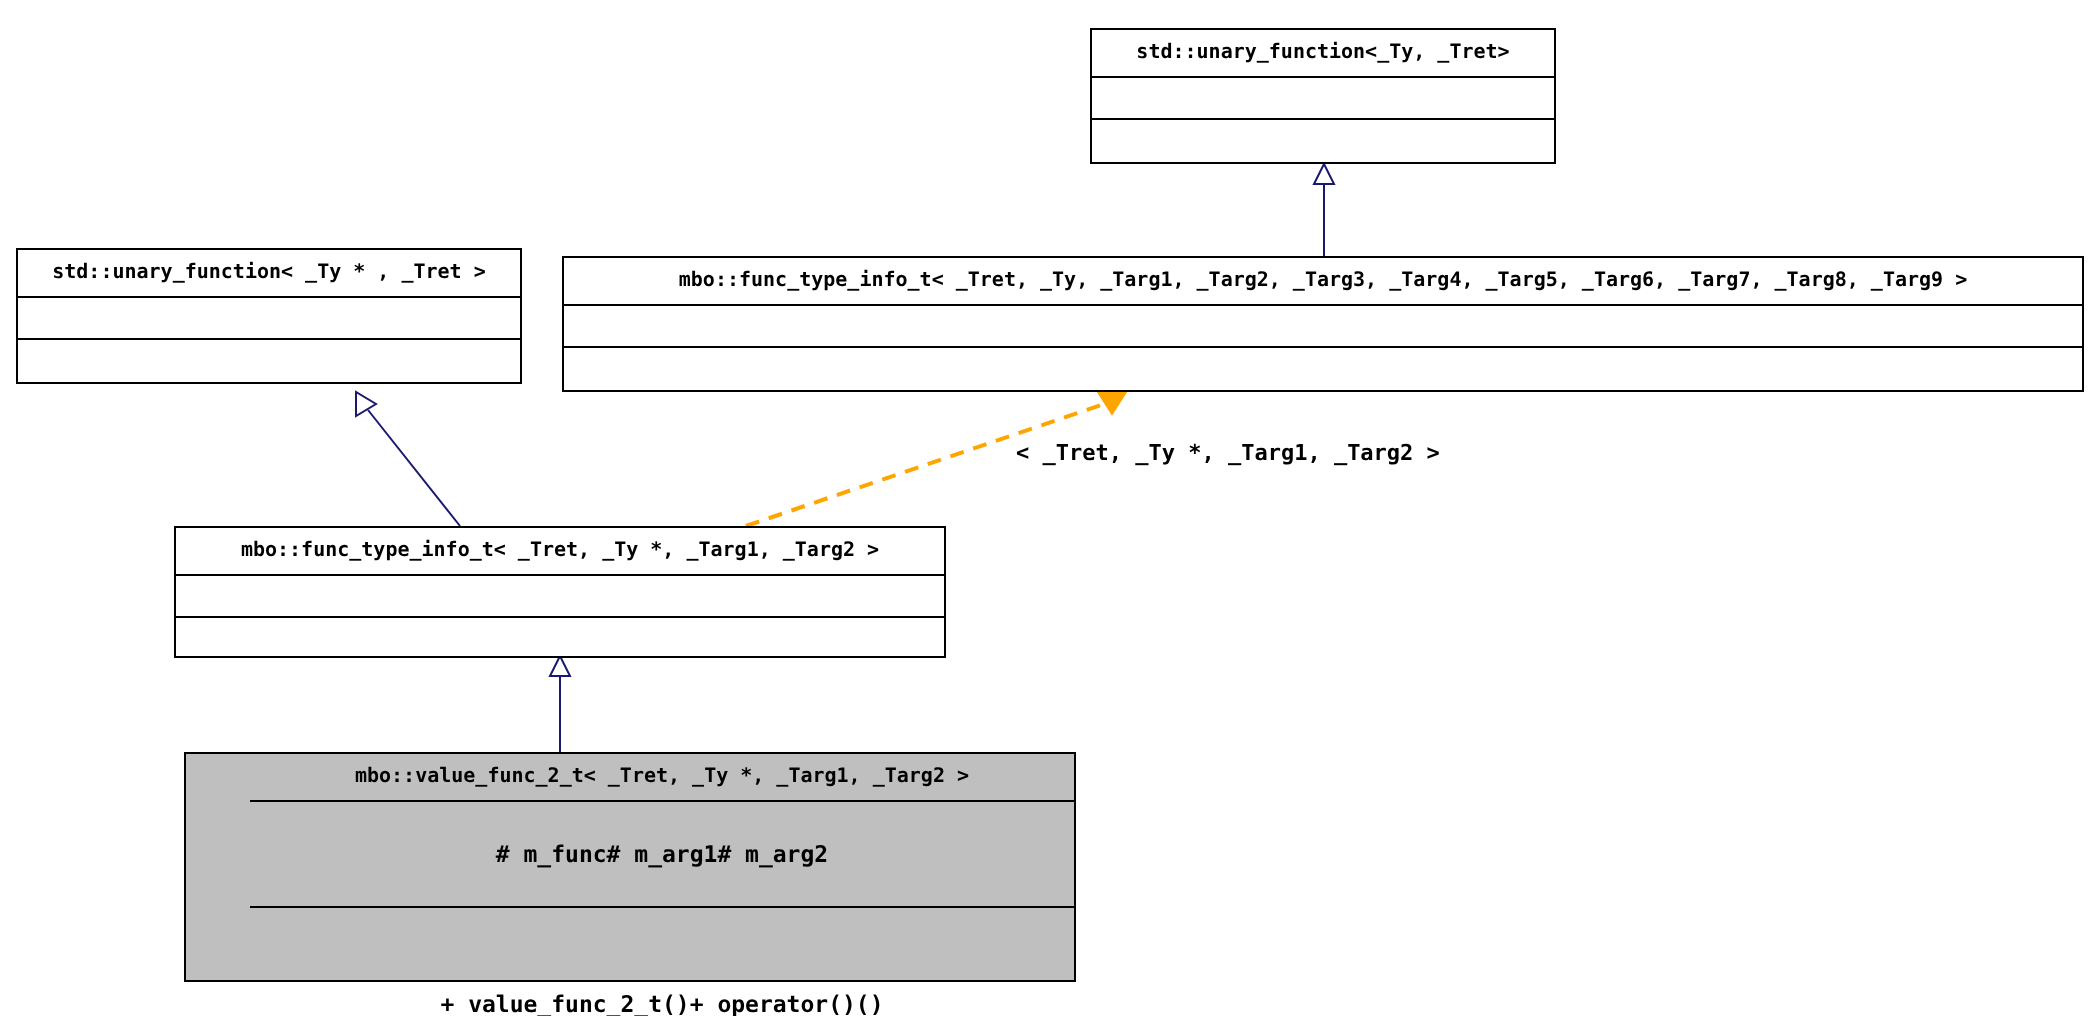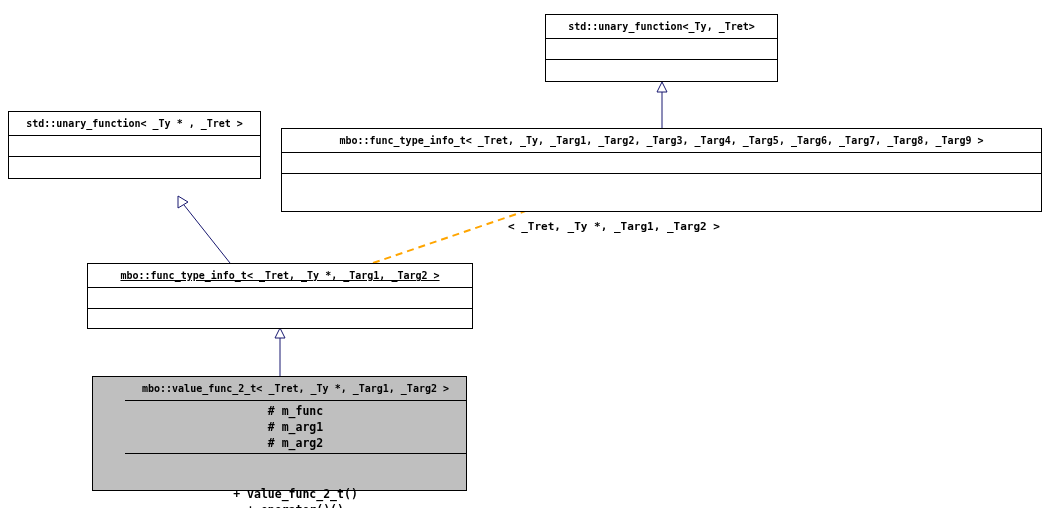--- a/index.html
+++ b/index.html
@@ -33,21 +33,21 @@
   }
   .uml-row.title {
     font-weight: bold;
     font-size: 10px;
     letter-spacing: 0px;
     height: 24px;
     border-bottom: 1px solid #000000;
   }
   .uml-row.compartment {
     border-bottom: 1px solid #000000;
-    flex-direction: column;
+    flex-direction: row;
     justify-content: center;
     align-items: center;
     font-size: 11.5px;
     font-weight: bold;
   }
   .uml-row.compartment.last { border-bottom: none; }
   .uml-row.compartment.empty { height: 21px; }
   .member-line {
     line-height: 16px;
     height: 16px;
@@ -100,39 +100,39 @@
   </svg>
 
   <div class="edge-label" style="left:508px; top:220px;">&lt; _Tret, _Ty *, _Targ1, _Targ2 &gt;</div>
 
   <div class="uml-box" style="left:545px; top:14px; width:233px; height:68px;">
     <div class="uml-row title">std::unary_function&lt;_Ty, _Tret&gt;</div>
     <div class="uml-row compartment empty"></div>
     <div class="uml-row compartment empty last"></div>
   </div>
 
-  <div class="uml-box" style="left:8px; top:111px; width:253px; height:68px;">
+  <div class="uml-box" style="left:8px; top:124px; width:253px; height:68px;">
     <div class="uml-row title">std::unary_function&lt; _Ty * , _Tret &gt;</div>
     <div class="uml-row compartment empty"></div>
     <div class="uml-row compartment empty last"></div>
   </div>
 
-  <div class="uml-box" style="left:281px; top:128px; width:761px; height:84px;">
+  <div class="uml-box" style="left:281px; top:128px; width:761px; height:68px;">
     <div class="uml-row title">mbo::func_type_info_t&lt; _Tret, _Ty, _Targ1, _Targ2, _Targ3, _Targ4, _Targ5, _Targ6, _Targ7, _Targ8, _Targ9 &gt;</div>
     <div class="uml-row compartment empty"></div>
     <div class="uml-row compartment empty last"></div>
   </div>
 
-  <div class="uml-box" style="left:87px; top:263px; width:386px; height:66px;text-decoration:underline;">
+  <div class="uml-box" style="left:87px; top:263px; width:386px; height:66px;">
     <div class="uml-row title">mbo::func_type_info_t&lt; _Tret, _Ty *, _Targ1, _Targ2 &gt;</div>
     <div class="uml-row compartment empty"></div>
     <div class="uml-row compartment empty last"></div>
   </div>
 
-  <div class="uml-box filled" style="left:92px; top:376px; width:375px; height:115px;padding-left:32px;">
+  <div class="uml-box filled" style="left:92px; top:376px; width:446px; height:115px;padding-left:32px;">
     <div class="uml-row title">mbo::value_func_2_t&lt; _Tret, _Ty *, _Targ1, _Targ2 &gt;</div>
     <div class="uml-row compartment" style="height:53px;">
       <div class="member-line"># m_func</div>
       <div class="member-line"># m_arg1</div>
       <div class="member-line"># m_arg2</div>
     </div>
     <div class="uml-row compartment last" style="height:36px;margin-top:30px;">
       <div class="member-line">+ value_func_2_t()</div>
       <div class="member-line">+ operator()()</div>
     </div>

